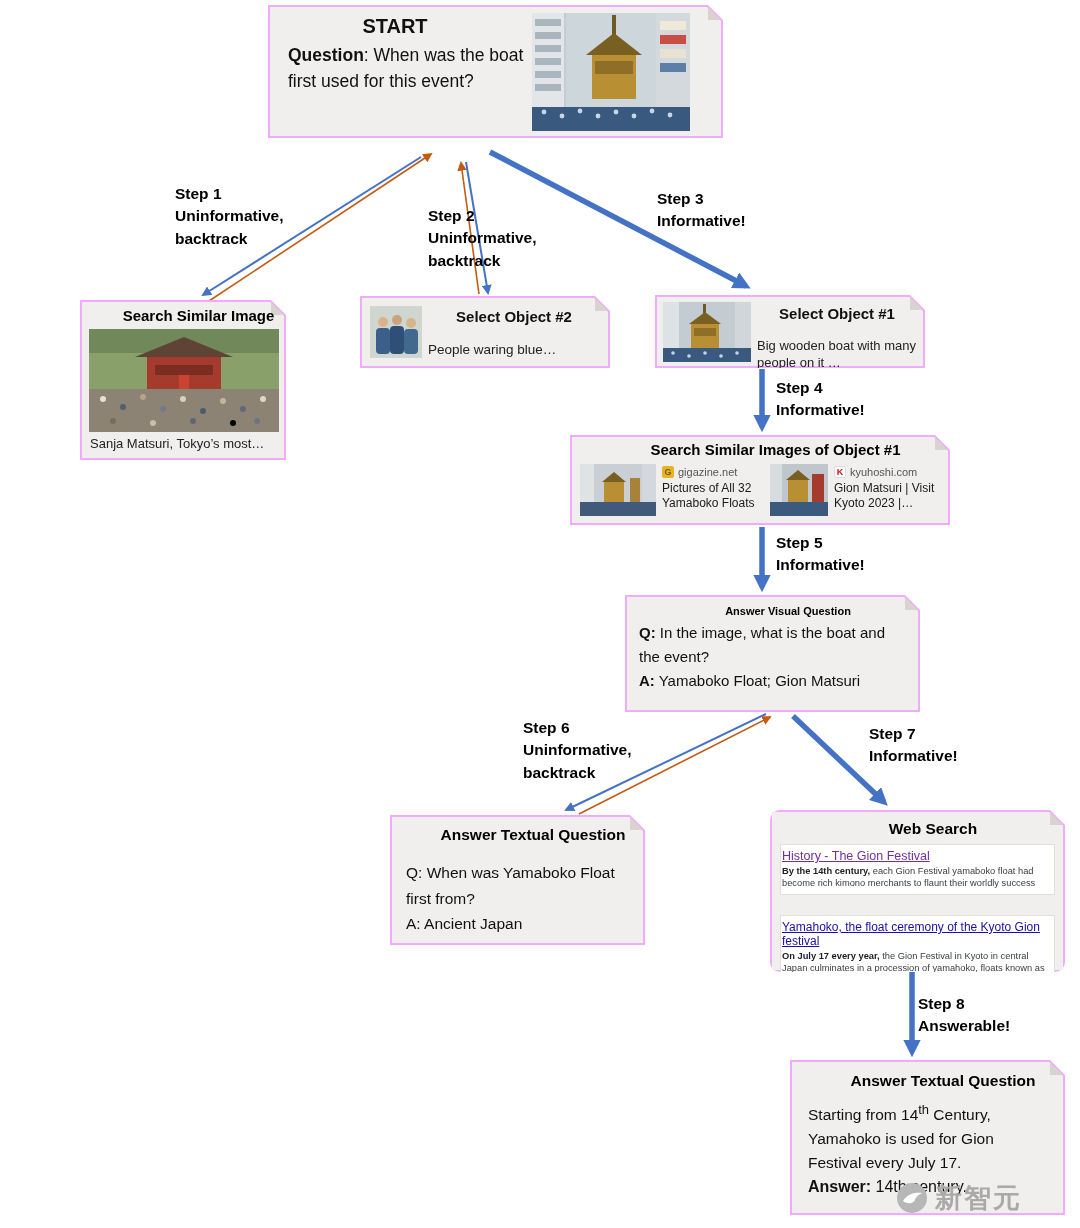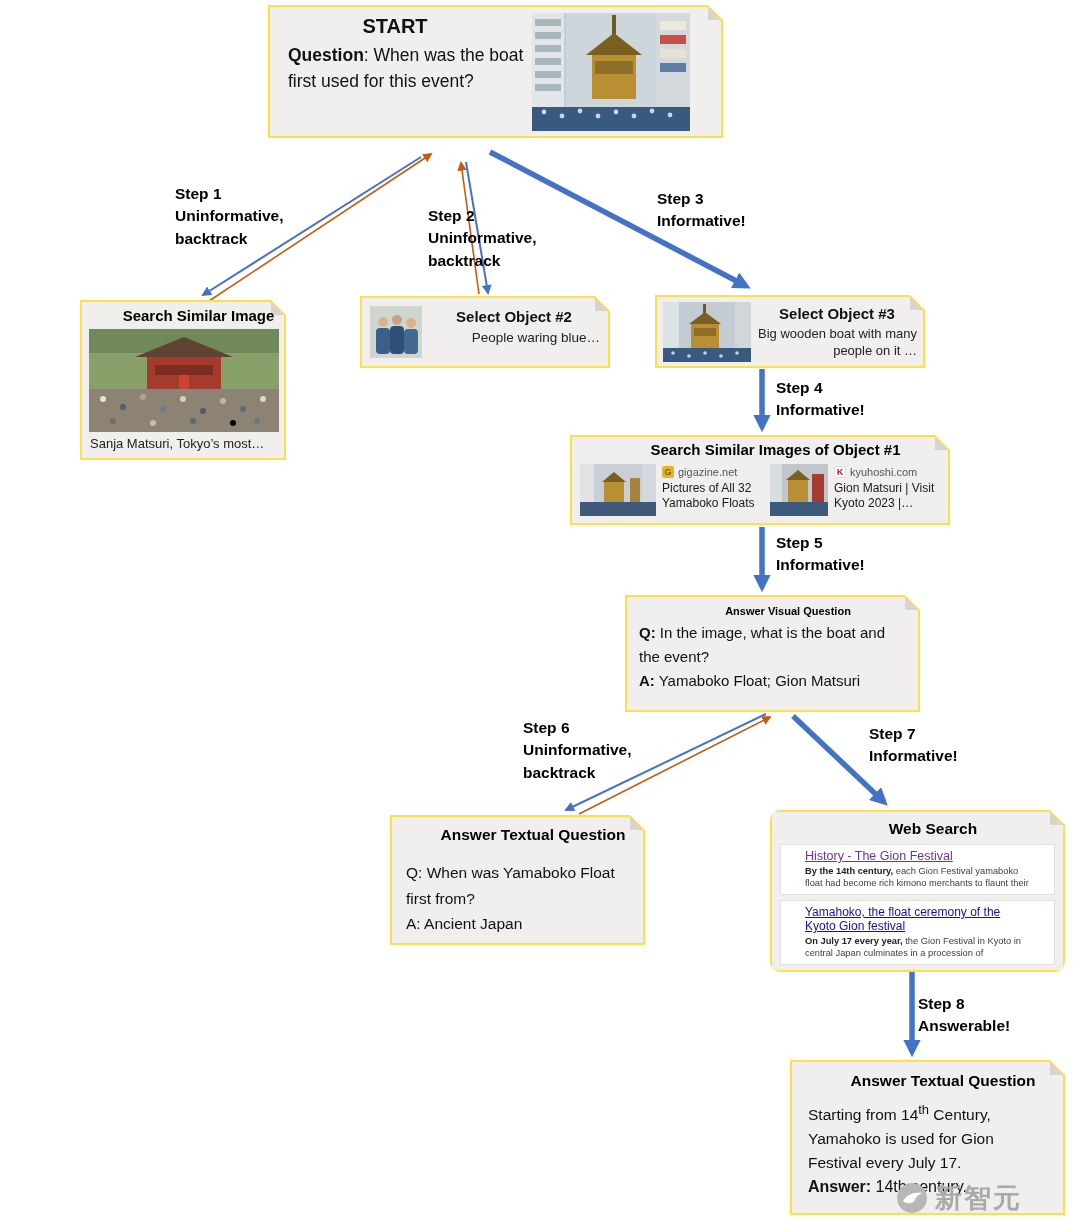--- a/index.html
+++ b/index.html
@@ -3,52 +3,52 @@
 <meta charset="utf-8">
 <style>
   * { margin:0; padding:0; box-sizing:border-box; }
   html,body { background:#ffffff; }
   body { font-family:"Liberation Sans","DejaVu Sans",sans-serif; color:#111; }
   .canvas { position:relative; width:1080px; height:1228px; background:#fff; overflow:hidden; }
 
   .arrows { position:absolute; left:0; top:0; pointer-events:none; }
 
   
-  .fbox { position:absolute; background:#fde047;
+  .fbox { position:absolute; background:#f0abfc;
           clip-path: polygon(0 0, calc(100% - 15px) 0, 100% 15px, 100% 100%, 0 100%); }
   .fbox-inner { position:absolute; inset:2px; background:#F1EFED;
           clip-path: polygon(0 0, calc(100% - 14px) 0, 100% 14px, 100% 100%, 0 100%); }
   .fold { position:absolute; top:2px; right:2px; width:13px; height:13px;
           clip-path: polygon(0 0, 100% 100%, 0 100%); background:#d8d3ce; }
   .fbox-content { position:absolute; inset:2px; }
 
   .box-title { font-weight:bold; font-size:15px; text-align:center; color:#000;margin-left:31px; }
 
   .step-label { position:absolute; font-weight:bold; font-size:15.5px; line-height:1.45; color:#000; white-space:nowrap; }
 
   .ph { position:absolute; display:block; }
 
   
   .start-title { font-size:20px; font-weight:bold; text-align:center; width:250px; margin-top:8px; }
   .start-question { font-size:17.5px; line-height:1.5; width:240px; margin:4px 0 0 18px; }
 
   
   .sel-title { font-weight:bold; font-size:15px; text-align:center; }
-  .sel-desc  { font-size:13.5px; color:#222; text-align:right; line-height:1.3; margin-top:4px; }
+  .sel-desc  { font-size:13.5px; color:#222; text-align:left; line-height:1.3; margin-top:16px; }
 
   .caption { font-size:13px; color:#222; }
 
   
   .src-row { display:flex; align-items:center; gap:4px; font-size:11px; color:#555; }
   .src-icon { width:12px; height:12px; border-radius:2px; color:#fff; font-size:9px; font-weight:bold;
               display:inline-flex; align-items:center; justify-content:center; }
   .res-title { font-size:12px; color:#1a1a1a; line-height:1.25; margin-top:3px; }
 
   
-  .web-card { background:#fff; border:1px solid #e3e0dc; padding:4px 24px; margin-bottom:5px; }
+  .web-card { background:#fff; border:1px solid #e3e0dc; padding:4px 1px; margin-bottom:20px; }
   .web-link { font-size:12.5px; text-decoration:underline; display:block; cursor:pointer; }
   .web-link.purple { color:#7030A0; }
   .web-link.blue { color:#1a0dab; }
   .web-snippet { font-size:9.3px; color:#3c4043; line-height:1.32; max-height:25px; overflow:hidden; margin-top:2px; }
   .web-snippet b { color:#202124; }
 
   .qa-body { font-size:15px; line-height:1.6; }
 
   .watermark { position:absolute; left:897px; top:1180px; display:flex; align-items:center; gap:8px; z-index:10; }
   .watermark-text { font-size:27px; font-weight:bold; color:#a9a9a9; letter-spacing:2px; }
@@ -230,21 +230,21 @@
         <rect y="46" width="88" height="14" fill="#39597e"></rect>
         <g fill="#c8d6e4">
             <circle cx="10" cy="51" r="1.8"></circle>
             <circle cx="26" cy="54" r="1.8"></circle>
             <circle cx="42" cy="51" r="1.8"></circle>
             <circle cx="58" cy="54" r="1.8"></circle>
             <circle cx="74" cy="51" r="1.8"></circle>
           </g>
       </svg>
       <div style="position:absolute; left:100px; top:8px; width:160px;">
-        <div class="sel-title">Select Object #3</div>
+        <div class="sel-title">Select Object #1</div>
         <div class="sel-desc" style="font-size:13px;">Big wooden boat with many people on it …</div>
       </div>
     </div>
   </div>
 
   <div class="fbox" style="left:570px; top:435px; width:380px; height:90px;">
     <div class="fbox-inner"></div>
     <div class="fold"></div>
     <div class="fbox-content">
       <div class="box-title" style="margin-top:4px;">Search Similar Images of Object #1</div>

